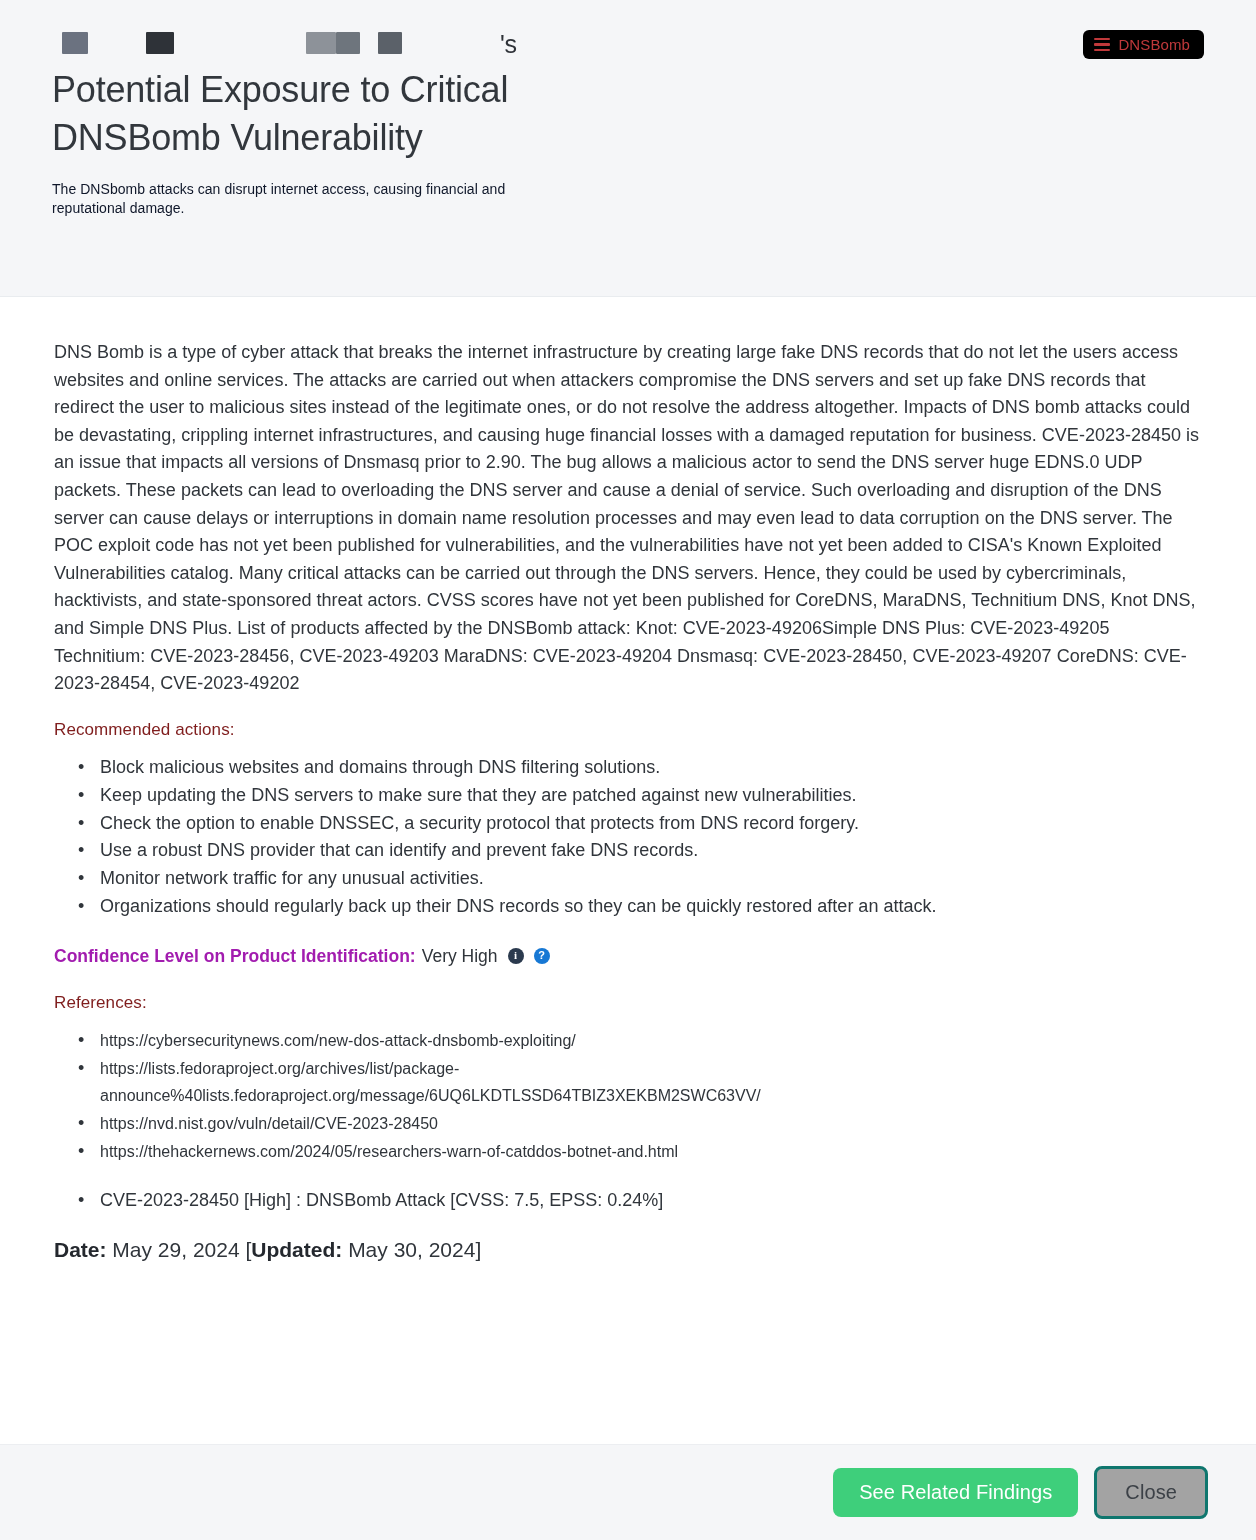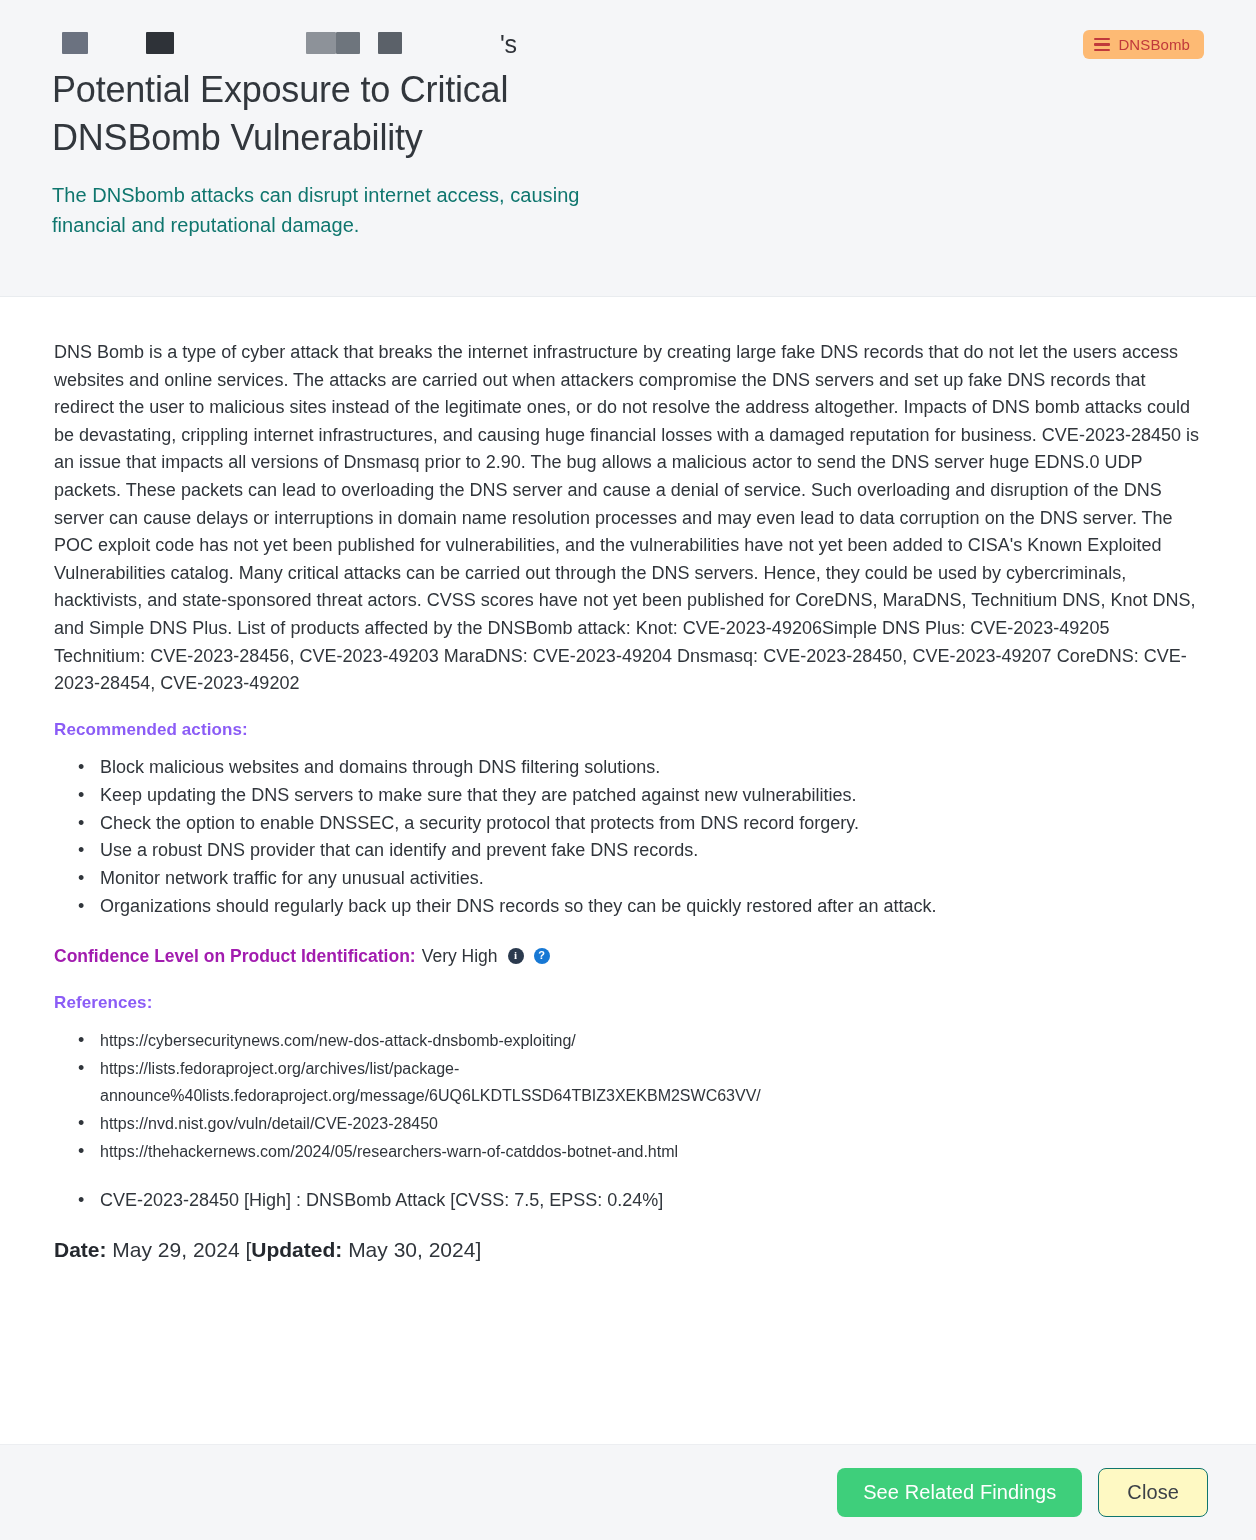--- a/index.html
+++ b/index.html
@@ -62,21 +62,21 @@
     font-weight: 400;
     line-height: 1;
     position: relative;
     top: 1px;
   }
 
   .badge {
     position: absolute;
     top: 30px;
     right: 52px;
-    background: #fdba74;
+    background: #000000;
     color: #c0393b;
     border-radius: 6px;
     padding: 6px 14px 6px 11px;
     font-size: 15px;
     display: inline-flex;
     align-items: center;
     gap: 8px;
     letter-spacing: 0.1px;
   }
   .badge-icon {
@@ -100,23 +100,23 @@
     font-size: 36px;
     line-height: 48px;
     font-weight: 400;
     color: #32373d;
     letter-spacing: -0.2px;
     margin: 0 0 6px 0;
     max-width: 560px;
   }
 
   .modal-subtitle {
-    font-size: 20px;
-    line-height: 30px;
-    color: #0f766e;
+    font-size: 14px;
+    line-height: 19px;
+    color: #0f172a;
     margin: 18px 0 0 0;
     max-width: 530px;
     letter-spacing: 0.05px;
   }
 
   
   .modal-body {
     flex: 1 1 auto;
     background: #ffffff;
     padding: 42px 56px 20px 54px;
@@ -127,22 +127,22 @@
     font-size: 18px;
     line-height: 27.6px;
     color: #30353b;
     margin: 0 0 22px 0;
     letter-spacing: 0.01px;
     text-align: left;
   }
 
   .section-label {
     font-size: 17px;
-    font-weight: bold;
-    color: #8b5cf6;
+    font-weight: normal;
+    color: #7f1d1d;
     margin: 0 0 14px 0;
     letter-spacing: 0.1px;
   }
 
   ul.bullets {
     margin: 0 0 22px 0;
     padding-left: 46px;
     list-style: none;
   }
   ul.bullets li {
@@ -245,23 +245,23 @@
     border: none;
     font-family: "Liberation Sans", sans-serif;
     letter-spacing: 0.1px;
   }
   .btn-primary {
     background: #3ecf7b;
     color: #ffffff;
     padding: 13px 26px;
   }
   .btn-secondary {
-    background: #fef9c3;
+    background: #a3a3a3;
     color: #3c4147;
-    border: 1px solid #0f766e;
+    border: 3px solid #0f766e;
     padding: 12px 28px;
   }
 </style>
 </head>
 <body>
 
 <div class="modal">
 
   <div class="modal-header">
 

